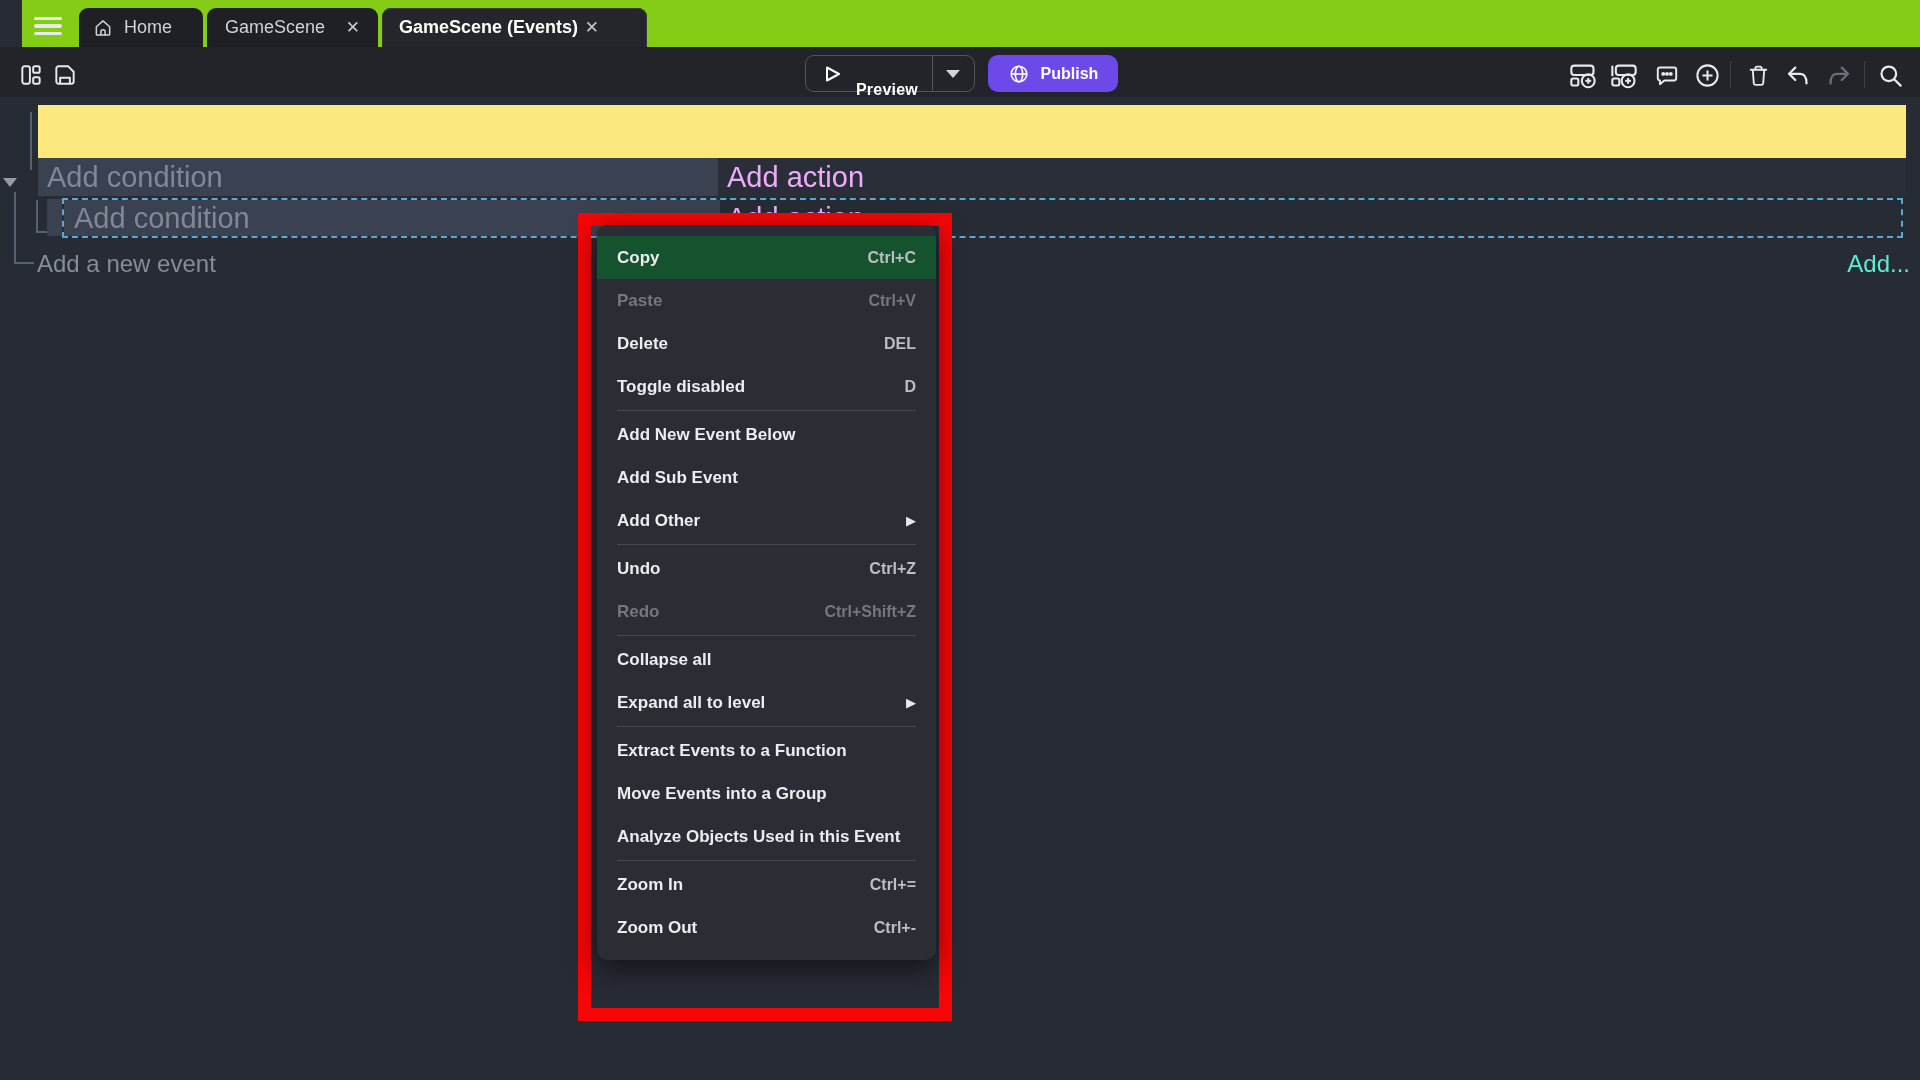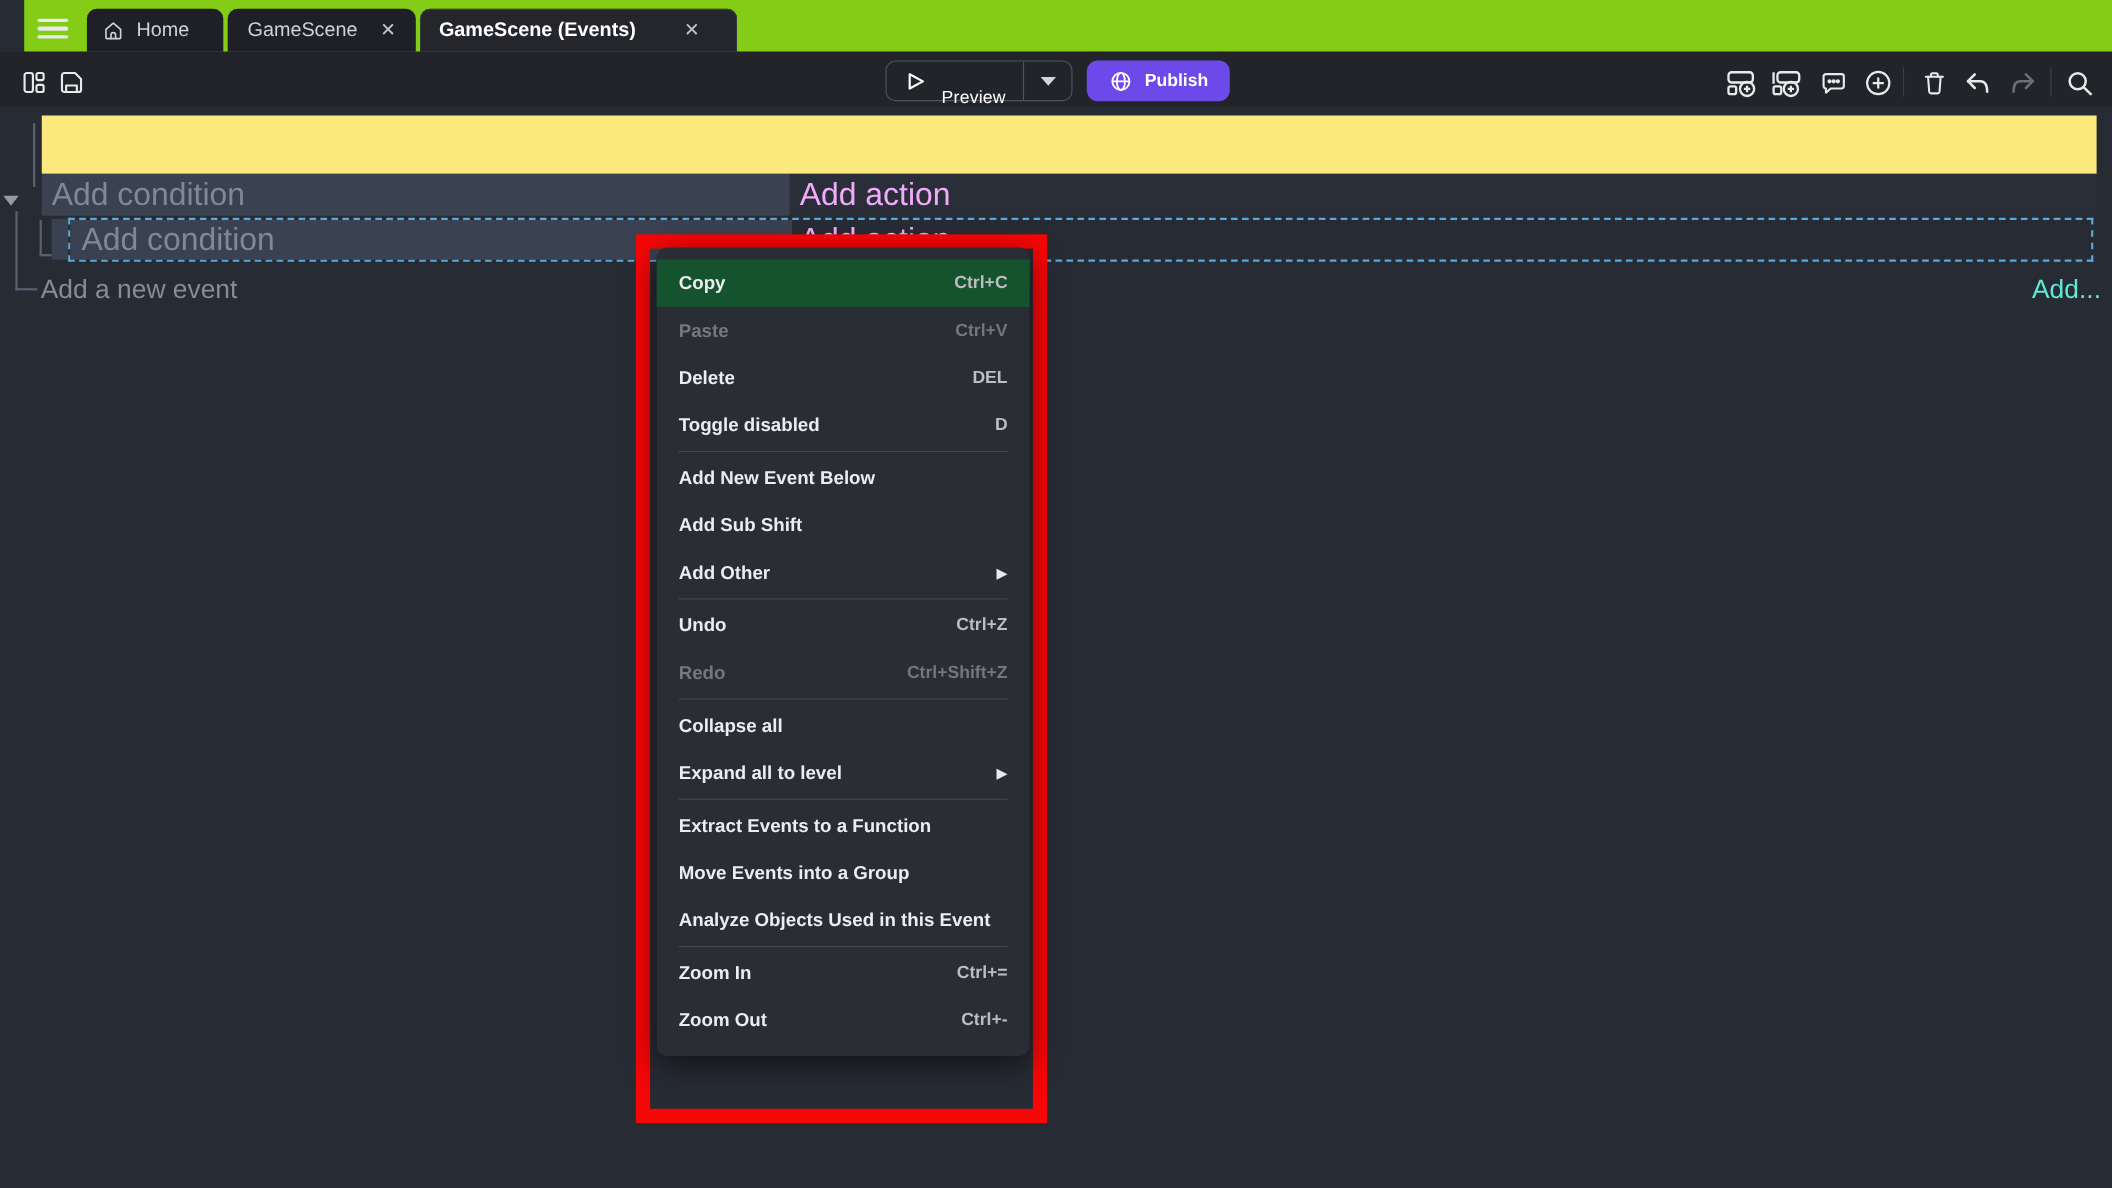--- a/index.html
+++ b/index.html
@@ -17,35 +17,35 @@
   .tab {
     position: absolute; top: 8px; height: 39px; border-radius: 9px 9px 0 0;
     background: #1e2026; color: #cfd2d7; display: flex; align-items: center;
     font-size: 18px; cursor: pointer;
   }
   .tab.active { background: #24262c; color: #ffffff; font-weight: bold; box-shadow: inset 0 1px 0 #393c44, inset 1px 0 0 #33363d, inset -1px 0 0 #33363d; }
   .tab .tab-label { white-space: nowrap; }
   .tab .close { margin-left: auto; font-size: 17px; color: #c3c5ca; padding: 2px 4px; cursor: pointer; font-weight: normal; }
   .tab-home { left: 57px; width: 124px; padding: 0 14px; gap: 11px; }
   .tab-scene { left: 185px; width: 171px; padding: 0 14px 0 18px; }
-  .tab-events { left: 360px; width: 288px; padding: 0 30px 0 17px; }
+  .tab-events { left: 360px; width: 265px; padding: 0 44px 0 17px; }
 
   
   .toolbar { position: absolute; left: 0; top: 47px; width: 1920px; height: 50px; background: #22242a; }
   .tb-icon { position: absolute; top: 60px; width: 30px; height: 30px; display: flex; align-items: center; justify-content: center; cursor: pointer; }
   .tb-sep { position: absolute; top: 61px; width: 1px; height: 27px; background: #3c3f47; }
   svg { display: block; }
 
   .preview-btn {
     position: absolute; left: 805px; top: 55px; width: 170px; height: 37px;
     border: 1px solid #52555e; border-radius: 9px; display: flex; align-items: stretch;
     color: #fff; cursor: pointer; background: transparent;
   }
   .preview-main { display: flex; align-items: center; gap: 12px; padding: 0 14px 0 14px; flex: 1; }
-  .preview-label { font-size: 16px; font-weight: normal; letter-spacing: .2px; margin-top: 32px; }
+  .preview-label { font-size: 16px; font-weight: bold; letter-spacing: .2px; margin-top: 32px; }
   .preview-caret { width: 44px; display: flex; align-items: center; justify-content: center; border-left: 1px solid #52555e; }
   .caret-down { width: 0; height: 0; border-left: 7px solid transparent; border-right: 7px solid transparent; border-top: 8px solid #d3d5d9; }
   .publish-btn {
     position: absolute; left: 988px; top: 55px; width: 130px; height: 37px;
     background: #6c49e8; border-radius: 10px; display: flex; align-items: center; justify-content: center;
     gap: 11px; color: #fff; cursor: pointer;
   }
   .publish-label { font-size: 16px; font-weight: bold; }
 
   
@@ -269,21 +269,21 @@
     </li>
     <li class="mi">
       <span class="lbl">Toggle disabled</span>
       <span class="sc">D</span>
     </li>
     <li class="msep"></li>
     <li class="mi">
       <span class="lbl">Add New Event Below</span>
     </li>
     <li class="mi">
-      <span class="lbl">Add Sub Shift</span>
+      <span class="lbl">Add Sub Event</span>
     </li>
     <li class="mi">
       <span class="lbl">Add Other</span>
       <span class="arrow">▶</span>
     </li>
     <li class="msep"></li>
     <li class="mi">
       <span class="lbl">Undo</span>
       <span class="sc">Ctrl+Z</span>
     </li>

